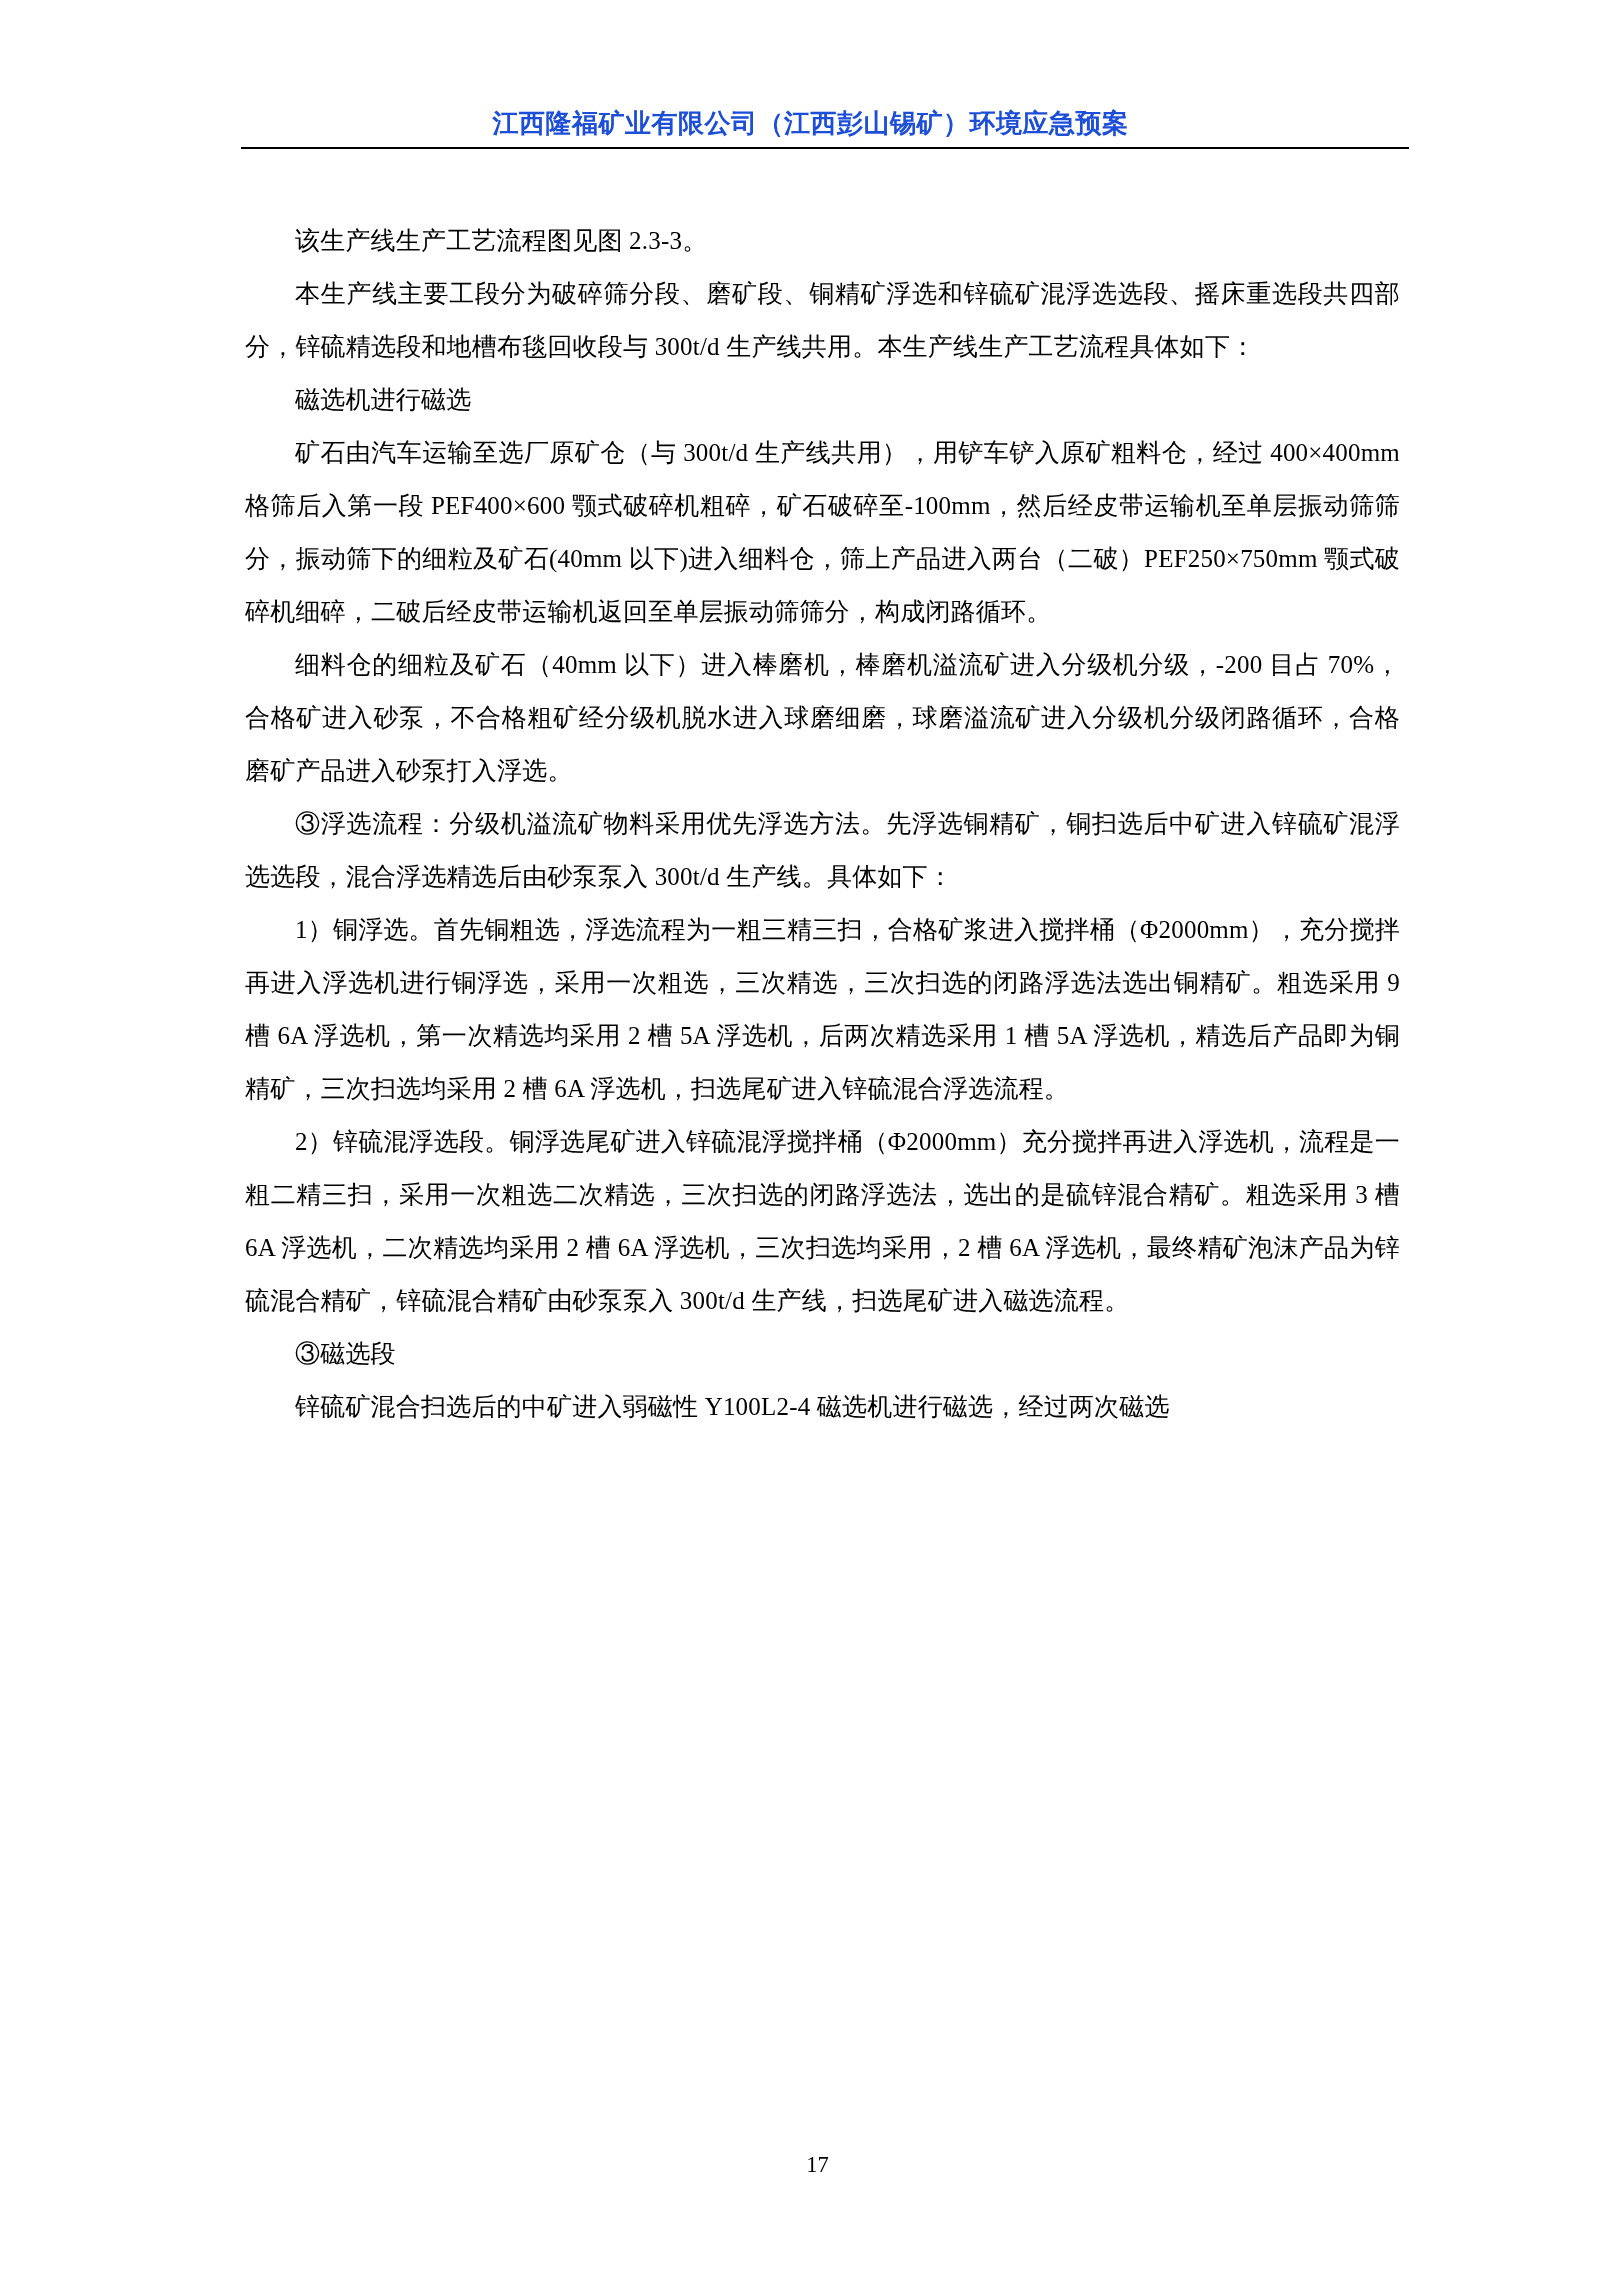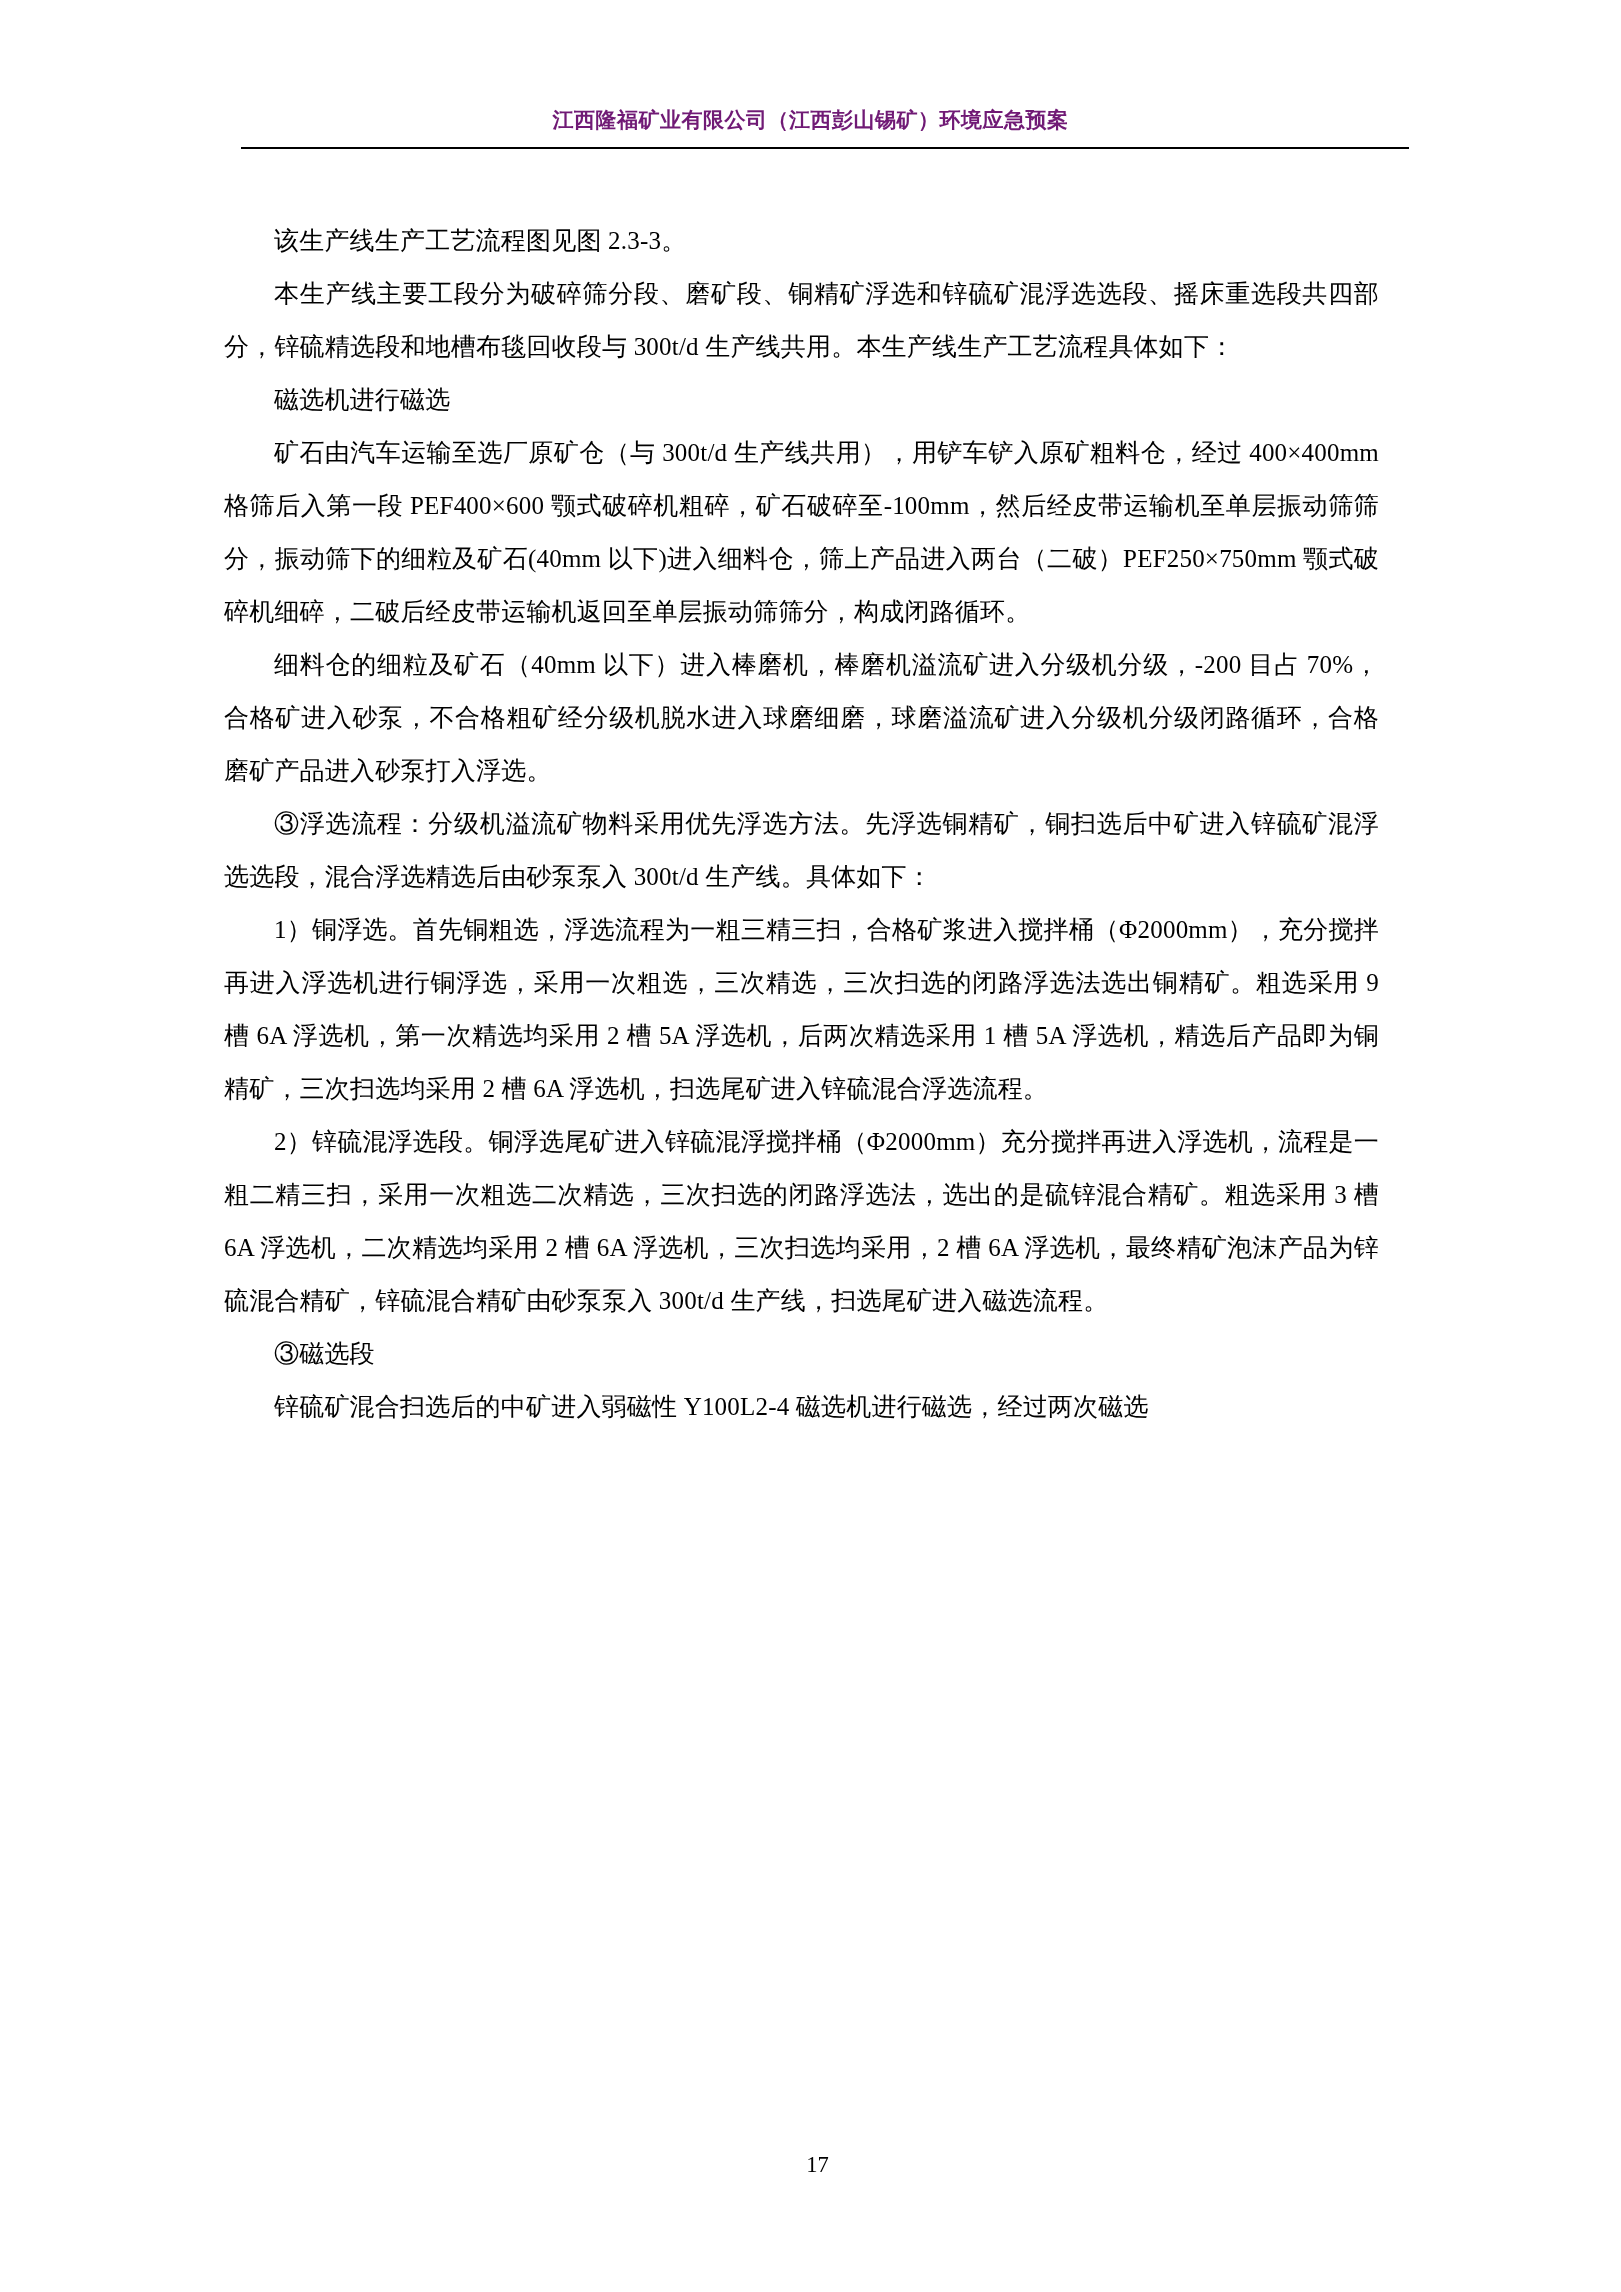--- a/index.html
+++ b/index.html
@@ -19,37 +19,37 @@
     background: #ffffff;
     box-sizing: border-box;
     overflow: hidden;
   }
   .header {
     position: absolute;
     top: 106px;
     left: 0;
     width: 100%;
     text-align: center;
-    font-size: 21px;
+    font-size: 26px;
     font-weight: bold;
     letter-spacing: 0.5px;
-    color: #701a75;
+    color: #1d4ed8;
   }
   .header-rule {
     position: absolute;
     top: 147px;
     left: 241px;
     width: 1168px;
     height: 2px;
     background: #000;
   }
   .content {
     position: absolute;
     top: 214px;
-    left: 224px;
+    left: 245px;
     width: 1155px;
   }
   p {
     margin: 0 0 0 0;
     font-size: 25px;
     line-height: 53px;
     text-align: justify;
     text-justify: inter-ideograph;
     text-indent: 0;
     letter-spacing: 0.2px;

